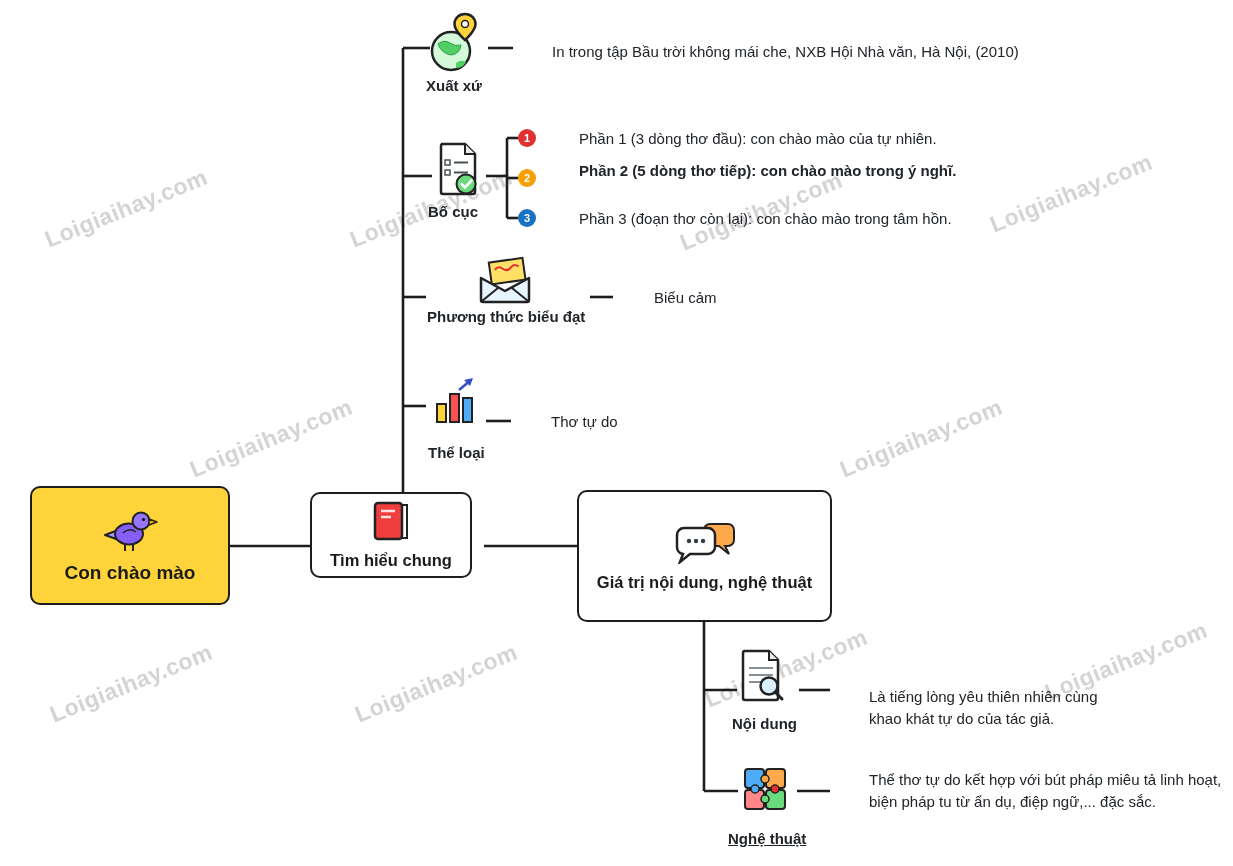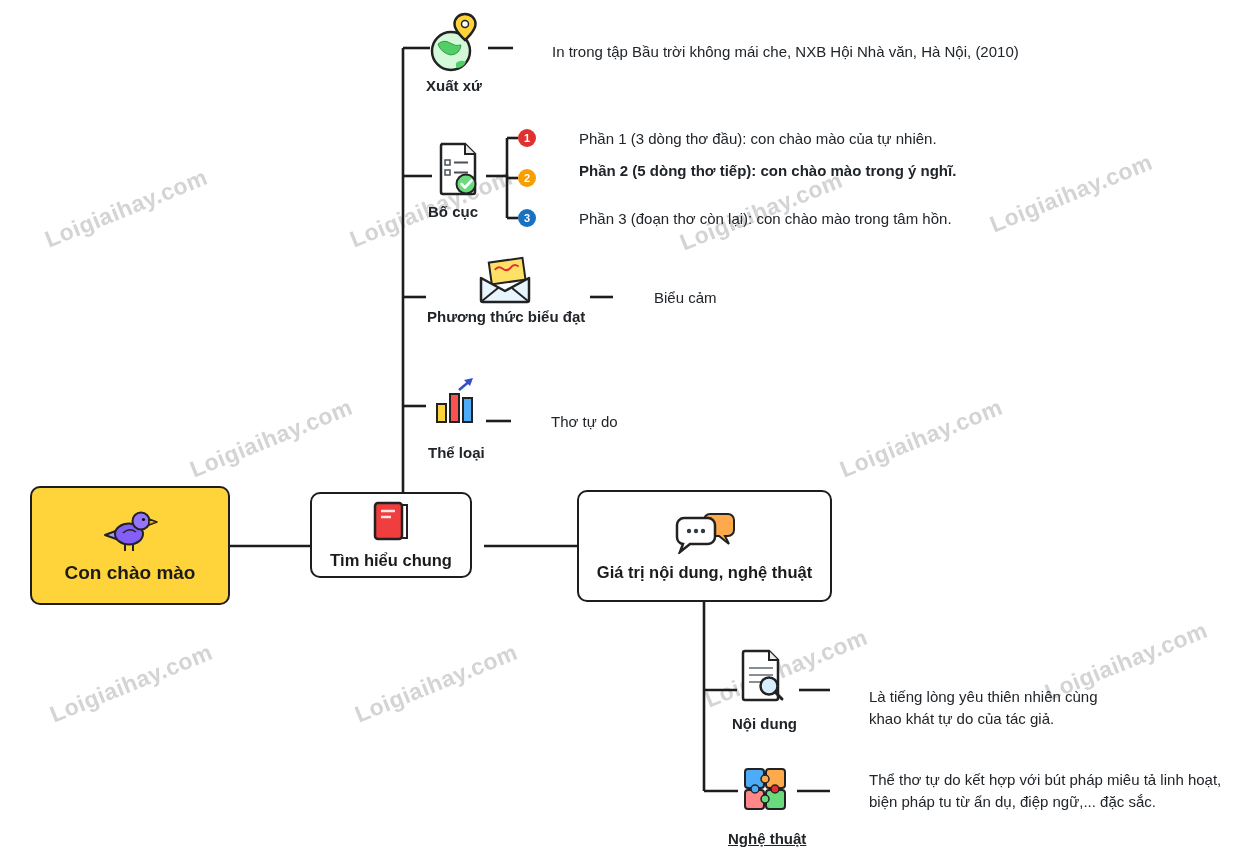--- a/index.html
+++ b/index.html
@@ -88,21 +88,21 @@
       <svg width="44" height="42" viewBox="0 0 44 42">
         <rect x="31" y="5" width="7" height="33" fill="#fff" stroke="#222" stroke-width="2"></rect>
         <rect x="6" y="3" width="27" height="36" rx="3" fill="#f03e3e" stroke="#222" stroke-width="2.5"></rect>
         <line x1="12" y1="11" x2="26" y2="11" stroke="#ffe3e3" stroke-width="2.5"></line>
         <line x1="12" y1="17" x2="22" y2="17" stroke="#ffe3e3" stroke-width="2.5"></line>
       </svg>
     </span>
     <span class="node-title">Tìm hiểu chung</span>
   </div>
 
-  <div class="node" style="left:577px; top:490px; width:255px; height:112px;">
+  <div class="node" style="left:577px; top:490px; width:255px; height:132px;">
     <span class="iconwrap" style="line-height:0;">
       <svg width="62" height="44" viewBox="0 0 62 44">
         <path d="M36 4 h18 a6 6 0 0 1 6 6 v10 a6 6 0 0 1 -6 6 h-3 l4 8 -10 -8 h-9 a6 6 0 0 1 -6 -6 v-10 a6 6 0 0 1 6 -6 z" fill="#ffa94d" stroke="#222" stroke-width="2"></path>
         <path d="M10 8 h24 a7 7 0 0 1 7 7 v12 a7 7 0 0 1 -7 7 h-18 l-10 8 3 -8 a7 7 0 0 1 -6 -7 v-12 a7 7 0 0 1 7 -7 z" fill="#fff" stroke="#222" stroke-width="2.5"></path>
         <circle cx="15" cy="21" r="2.2" fill="#343a40"></circle>
         <circle cx="22" cy="21" r="2.2" fill="#343a40"></circle>
         <circle cx="29" cy="21" r="2.2" fill="#343a40"></circle>
       </svg>
     </span>
     <span class="node-title">Giá trị nội dung, nghệ thuật</span>

